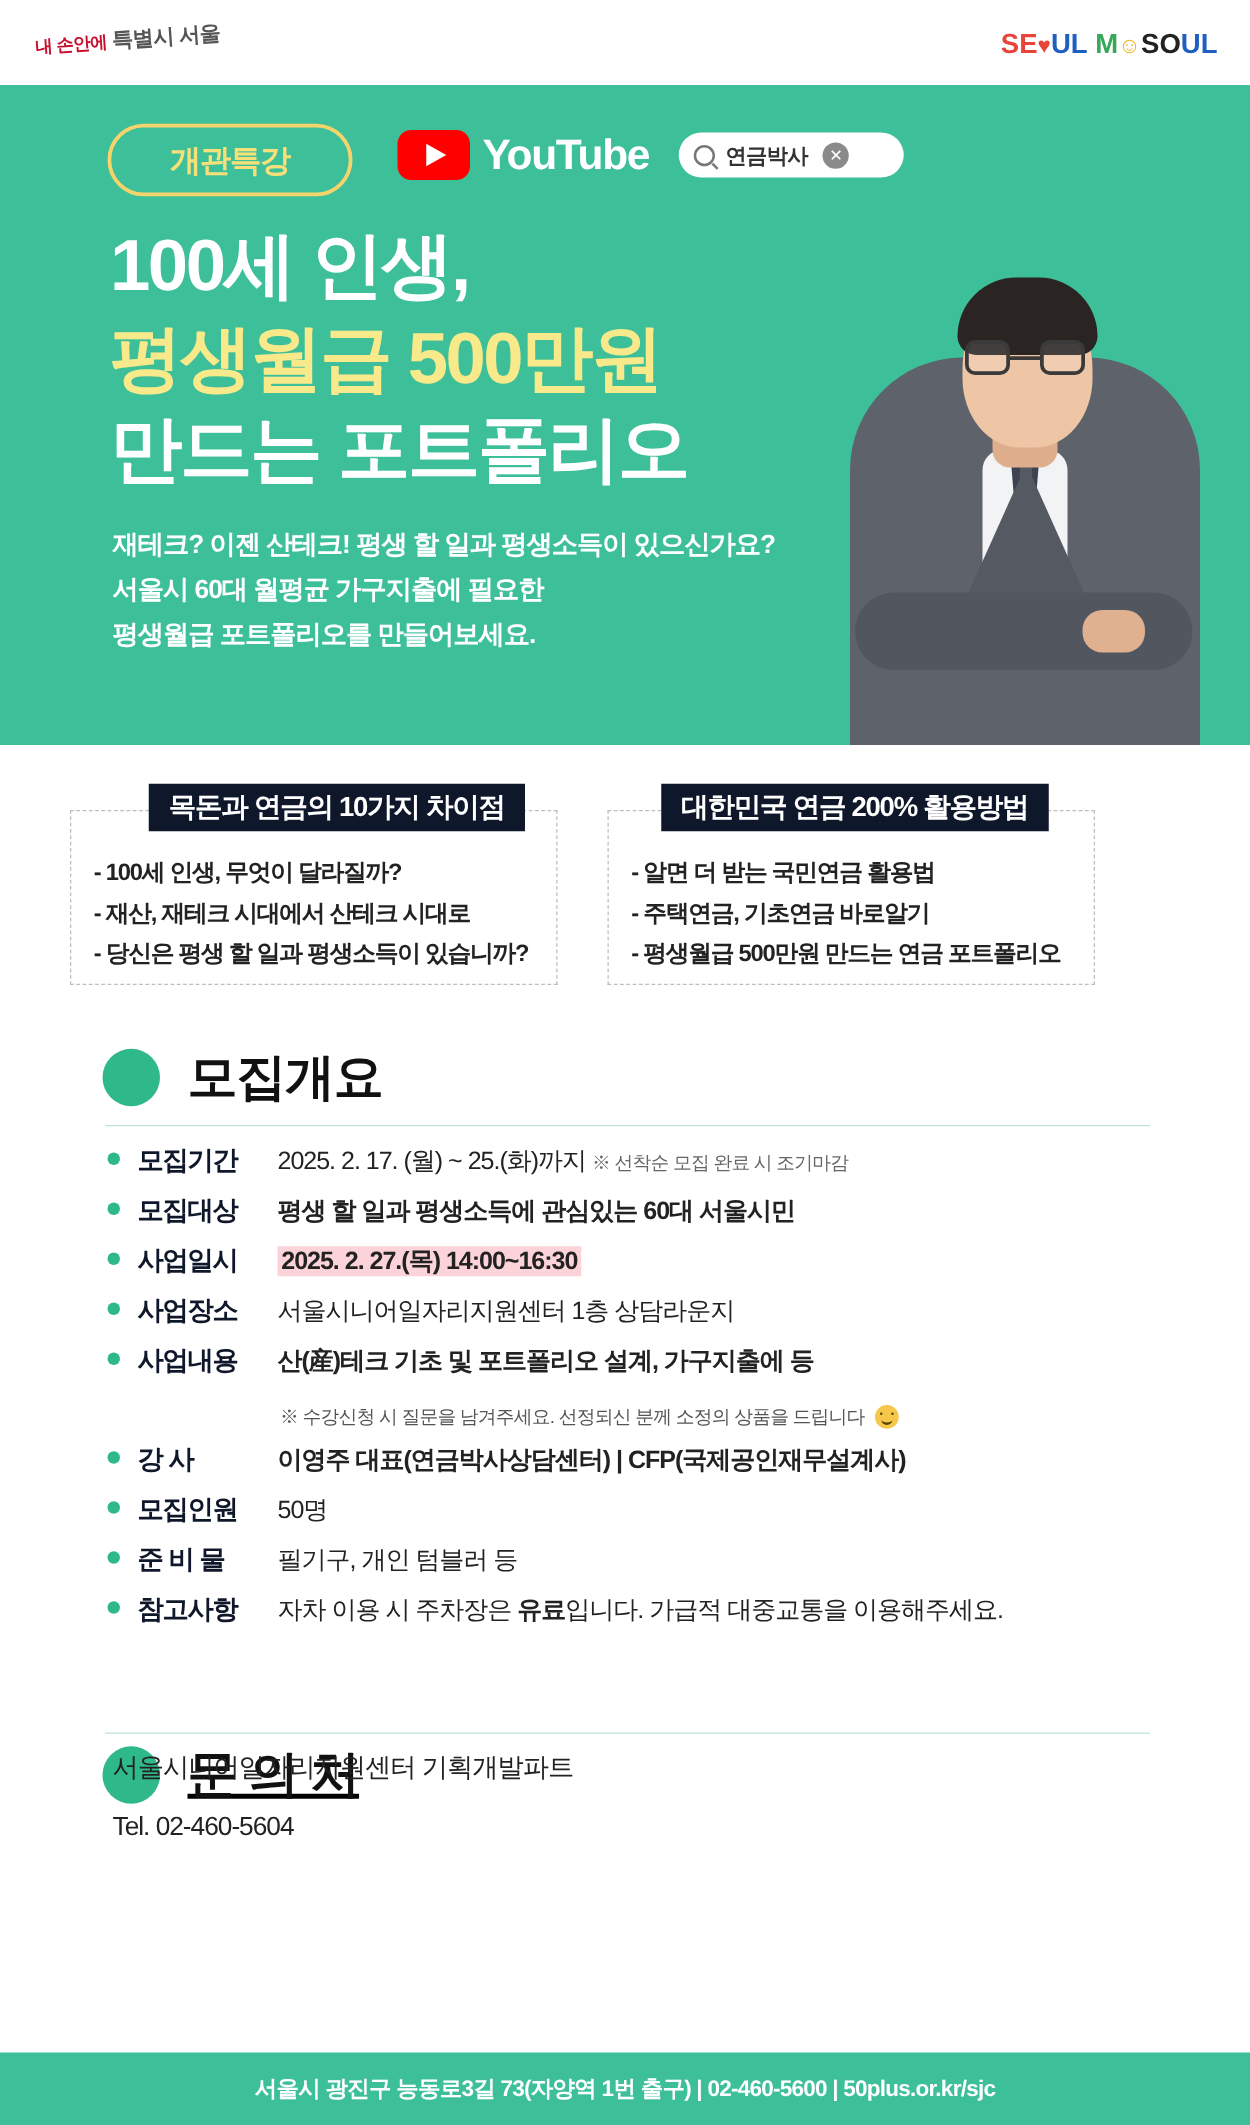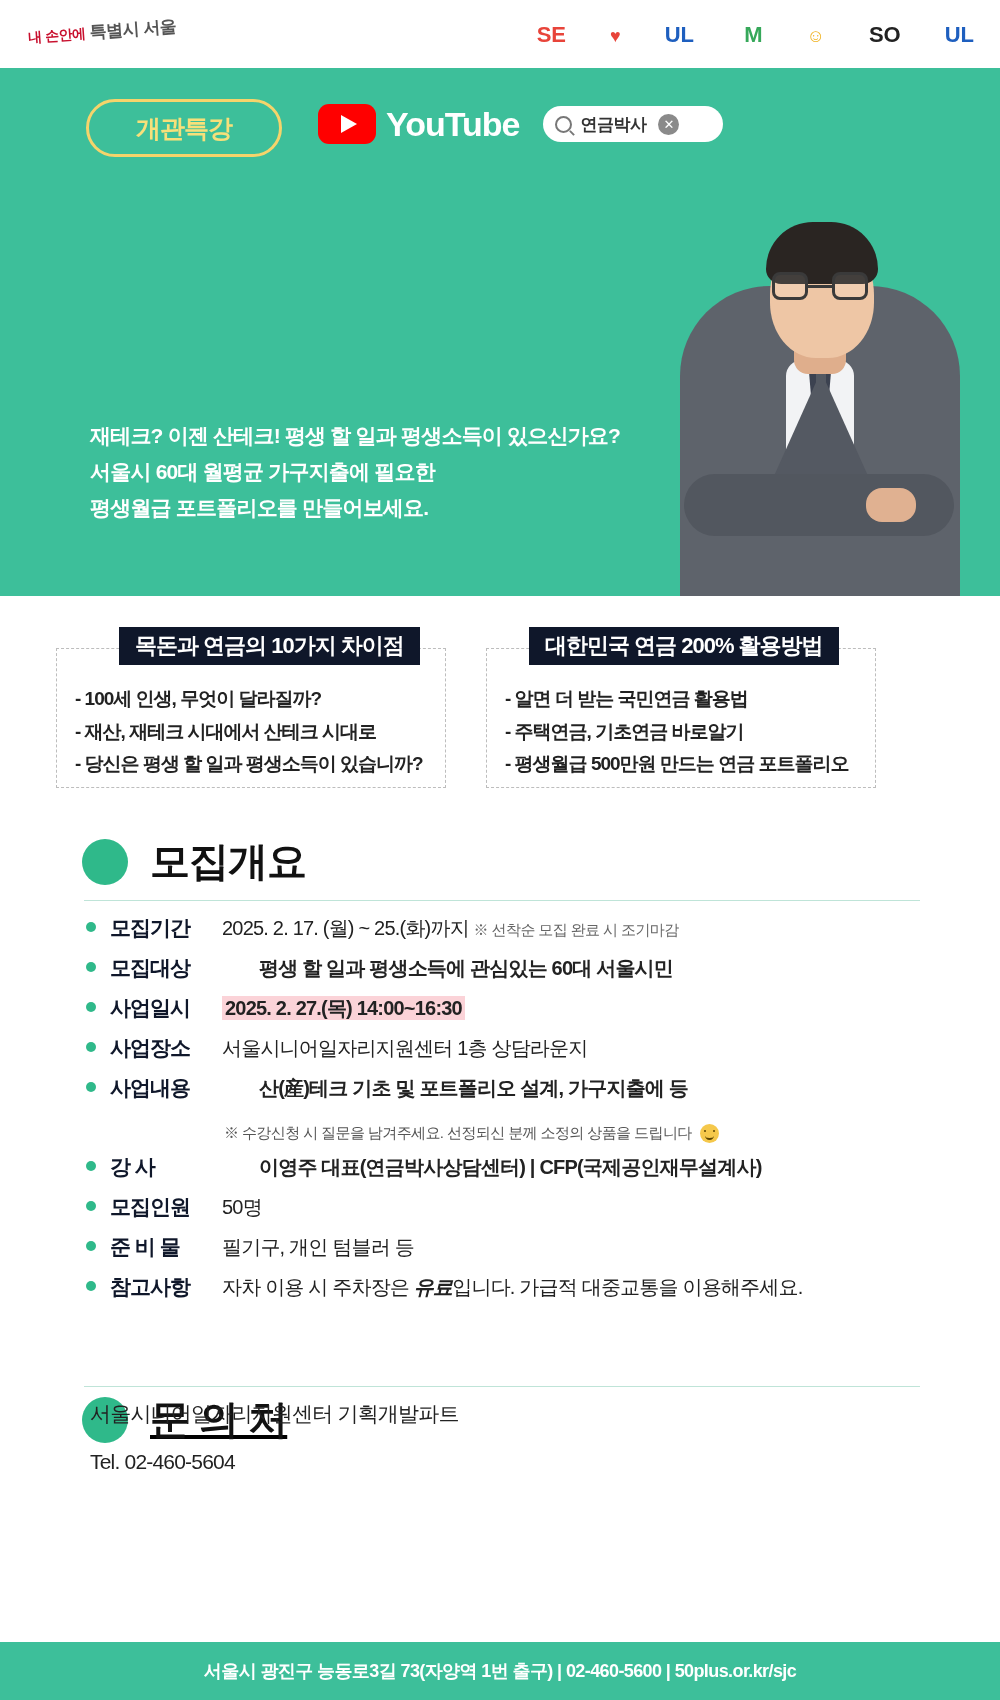--- a/index.html
+++ b/index.html
@@ -37,21 +37,21 @@
     font-size: 14px;
   }
   .seoul-logo-right {
     position: absolute;
     right: 26px; top: 22px;
     font-size: 22px;
     font-weight: bold;
     letter-spacing: 0px;
     white-space: nowrap;
   }
-  .seoul-logo-right span { display: inline-block; margin-left: 44px; }
+  .seoul-logo-right span { display: inline-block; }
   .c-red { color: #e8443a; }
   .c-blue { color: #1e5fbf; }
   .c-green { color: #36a85a; }
   .c-dark { color: #222; }
   .heart { color: #e8443a; font-size: 18px; }
   .smile { color: #f0b323; font-size: 18px; }
 
   
   .hero {
     position: absolute;
@@ -378,21 +378,21 @@
     font-weight: bold;
     color: #0f172a;
     letter-spacing: -1px;
   }
   .row .value {
     font-size: 20px;
     color: #222;
     letter-spacing: -0.8px;
     white-space: nowrap;
   }
-  .row .value.bold { font-weight: bold; margin-left: 37px; }
+  .row .value.bold { font-weight: bold; }
   .small-note {
     font-size: 15px;
     color: #666;
     letter-spacing: -0.6px;
   }
   .hl-pink {
     background: #fbd3d8;
     font-weight: bold;
     padding: 1px 3px;
   }
@@ -422,21 +422,21 @@
     border-radius: 50%;
   }
   .note-smiley::after {
     content: "";
     position: absolute;
     left: 5px; top: 10px;
     width: 9px; height: 4px;
     border-bottom: 2px solid #5a4400;
     border-radius: 0 0 6px 6px;
   }
-  .emph-bold { font-weight: bold; font-style: italic; }
+  .emph-bold { font-weight: bold; }
 
   
   .contact-lines {
     position: absolute;
     left: 90px; top: 1400px;
   }
   .contact-lines div {
     font-size: 21px;
     color: #222;
     letter-spacing: -0.8px;
@@ -481,20 +481,25 @@
   <div class="yt-wrap">
     <div class="yt-icon"></div>
     <div class="yt-text">YouTube</div>
     <div class="yt-search">
       <span class="mag"></span>
       <span class="q">연금박사</span>
       <span class="x">✕</span>
     </div>
   </div>
 
+  <div class="headline">
+    <div class="l">100세 인생,</div>
+    <div class="l yellow">평생월급 500만원</div>
+    <div class="l">만드는 포트폴리오</div>
+  </div>
 
   <div class="subcopy">
     <div>재테크? 이젠 산테크! 평생 할 일과 평생소득이 있으신가요?</div>
     <div>서울시 60대 월평균 가구지출에 필요한</div>
     <div>평생월급 포트폴리오를 만들어보세요.</div>
   </div>
 
   <div class="speaker">
     <div class="sp-suit"></div>
     <div class="sp-shirt"></div>

